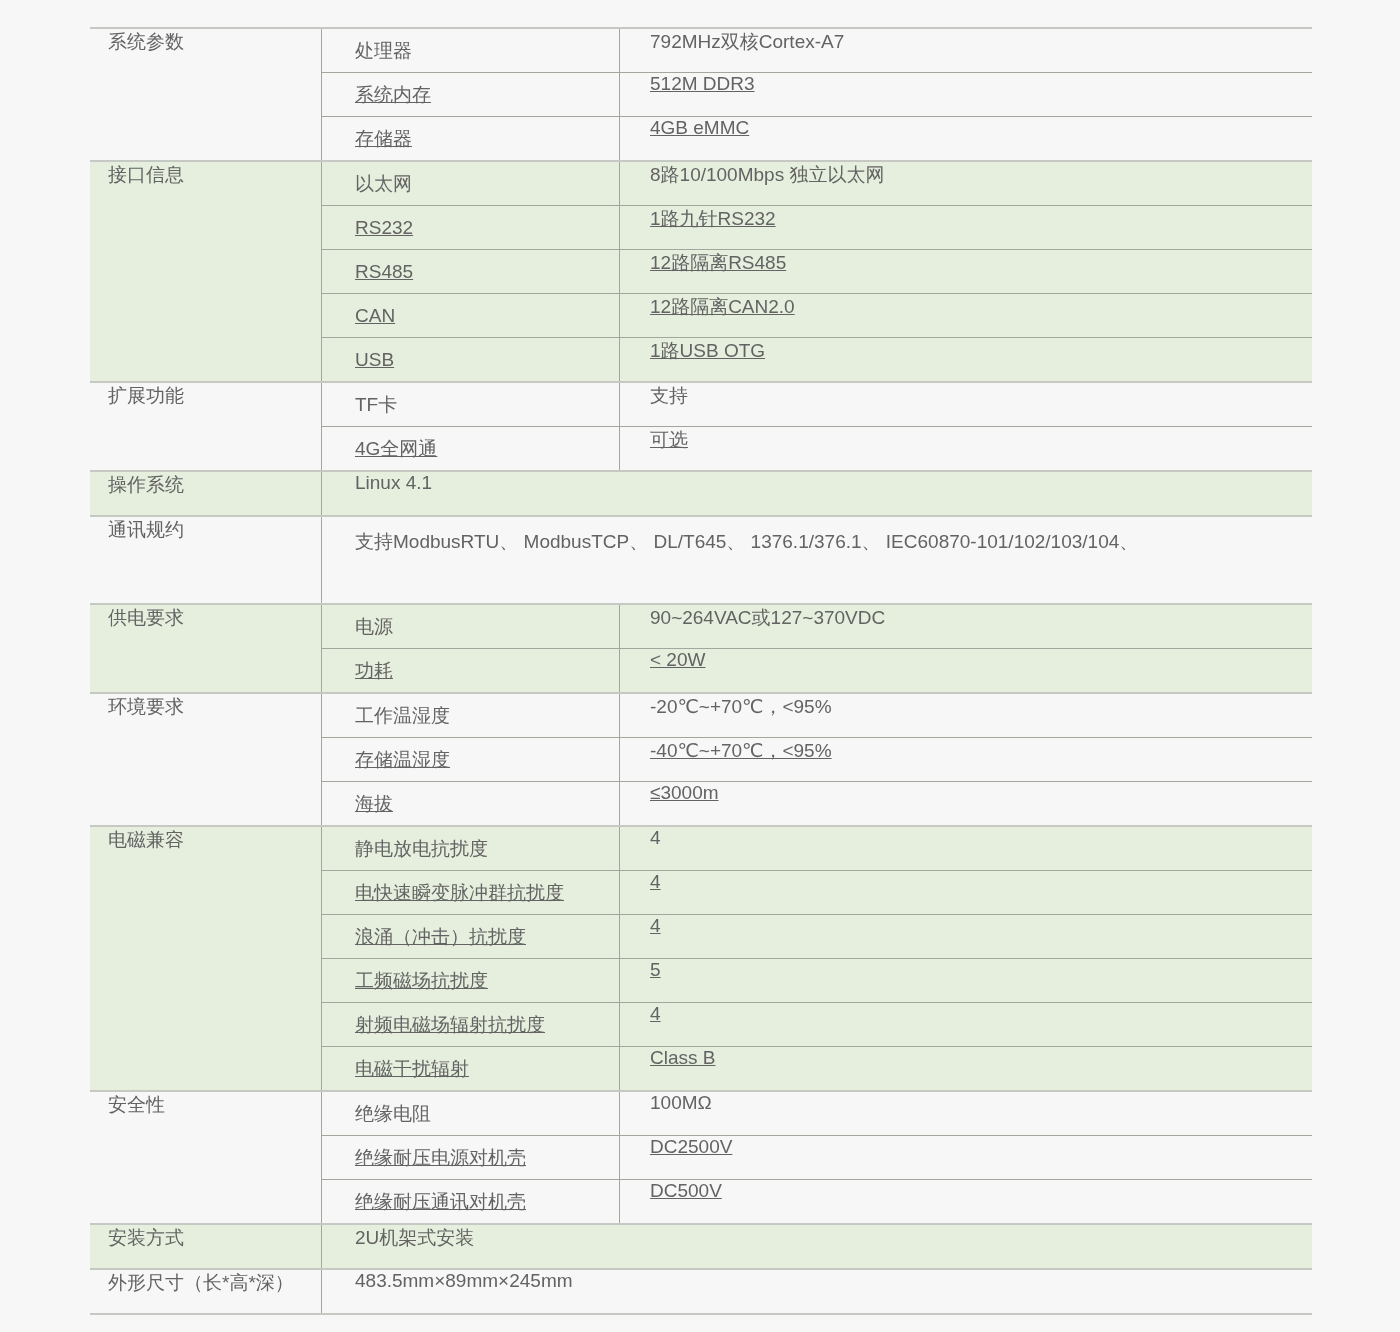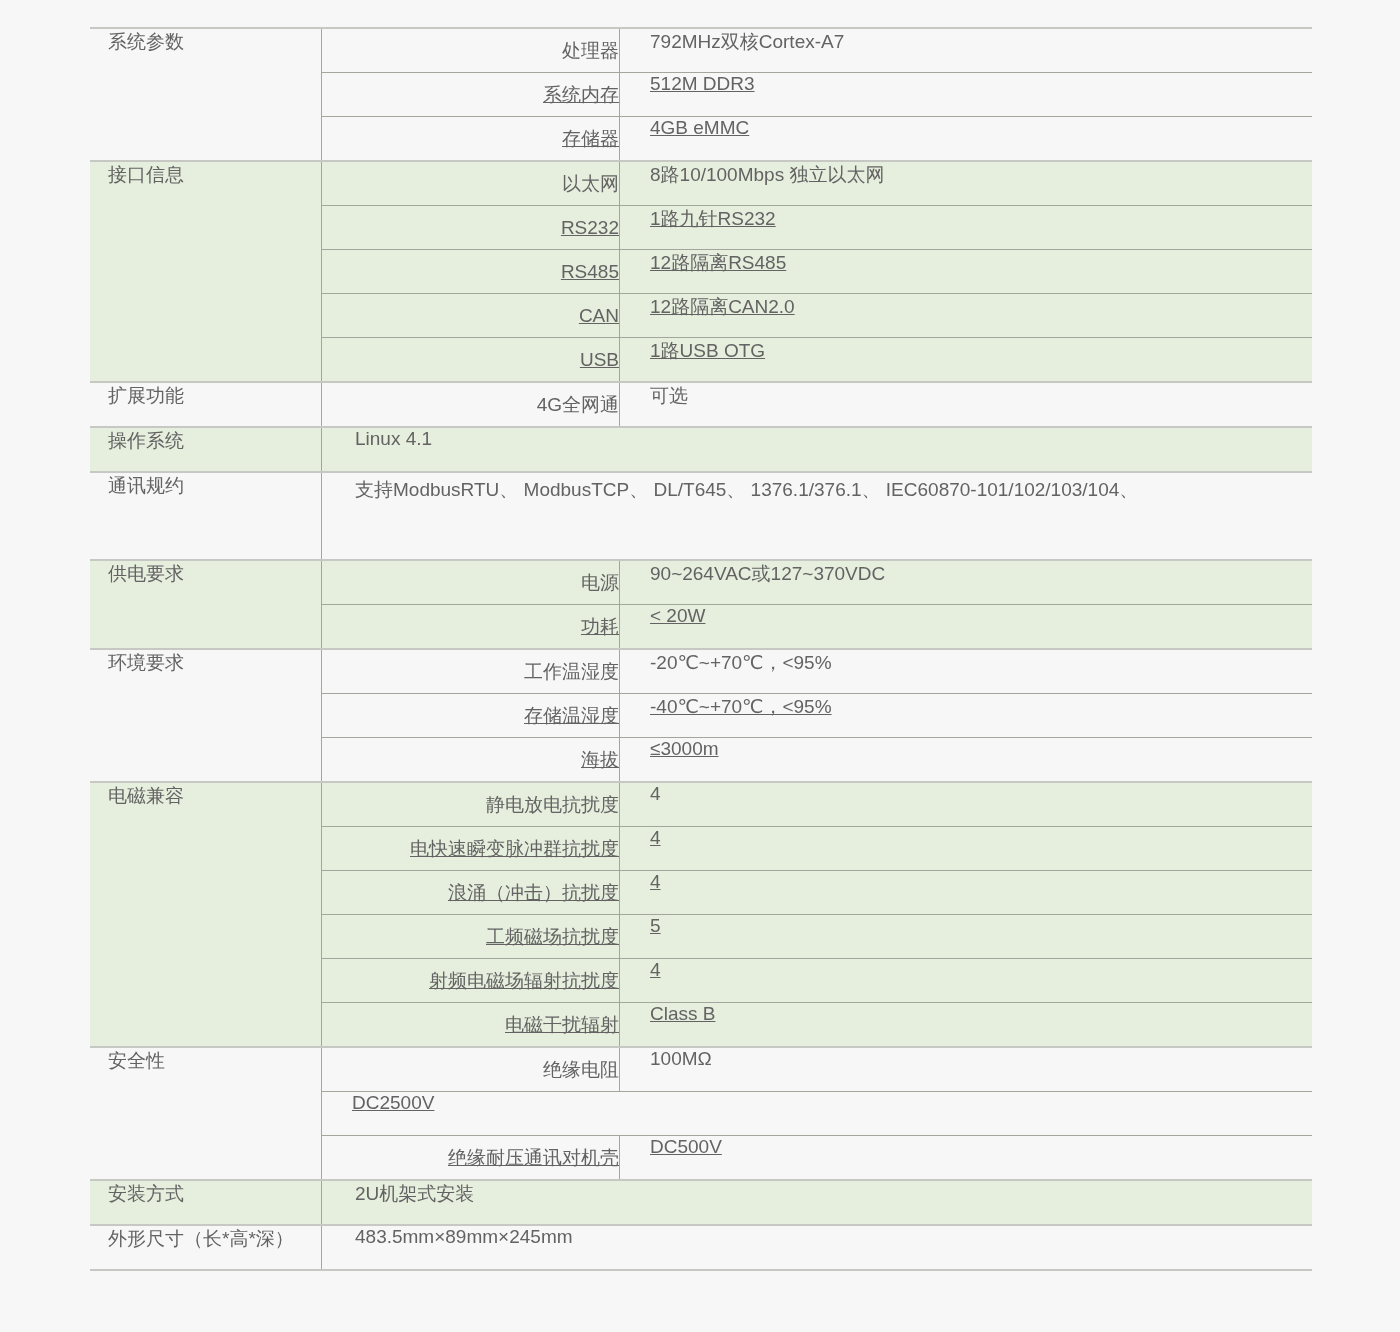--- a/index.html
+++ b/index.html
@@ -40,31 +40,30 @@
   }
   .group-body{flex:1;display:flex;flex-direction:column;min-width:0;}
   .row{display:flex;height:43px;align-items:stretch;}
   .row + .row{border-top:1px solid var(--inner-line);text-decoration:underline;}
   .param-cell{
     width:298px;flex:none;
     display:flex;align-items:center;
     padding-left:33px;
     box-sizing:border-box;
     border-right:1px solid var(--inner-line);
-    justify-content:flex-end;
   }
   .value-cell{
     flex:1;min-width:0;
     display:flex;
     padding-left:30px;
     box-sizing:border-box;
   }
   .row.merged .value-cell{padding-left:33px;}
   .row.tall{height:86px;}
-  .row.tall .value-cell{align-items:flex-start;padding-top:4px;}
+  .row.tall .value-cell{align-items:flex-start;padding-top:12px;}
   .cell-text{white-space:nowrap;}
   .row.tall .cell-text{white-space:normal;}
 </style>
 </head>
 <body>
 
 <div class="spec-table" id="spec-table">
     <div class="group">
       <div class="cat-cell">
         <span class="cell-text">系统参数</span>
@@ -143,20 +142,28 @@
         </div>
       </div>
     </div>
     <div class="group">
       <div class="cat-cell">
         <span class="cell-text">扩展功能</span>
       </div>
       <div class="group-body">
         <div class="row">
           <div class="param-cell">
+            <span class="cell-text">TF卡</span>
+          </div>
+          <div class="value-cell">
+            <span class="cell-text">支持</span>
+          </div>
+        </div>
+        <div class="row">
+          <div class="param-cell">
             <span class="cell-text">4G全网通</span>
           </div>
           <div class="value-cell">
             <span class="cell-text">可选</span>
           </div>
         </div>
       </div>
     </div>
     <div class="group green">
       <div class="cat-cell">
@@ -298,20 +305,23 @@
       <div class="group-body">
         <div class="row">
           <div class="param-cell">
             <span class="cell-text">绝缘电阻</span>
           </div>
           <div class="value-cell">
             <span class="cell-text">100MΩ</span>
           </div>
         </div>
         <div class="row">
+          <div class="param-cell">
+            <span class="cell-text">绝缘耐压电源对机壳</span>
+          </div>
           <div class="value-cell">
             <span class="cell-text">DC2500V</span>
           </div>
         </div>
         <div class="row">
           <div class="param-cell">
             <span class="cell-text">绝缘耐压通讯对机壳</span>
           </div>
           <div class="value-cell">
             <span class="cell-text">DC500V</span>

